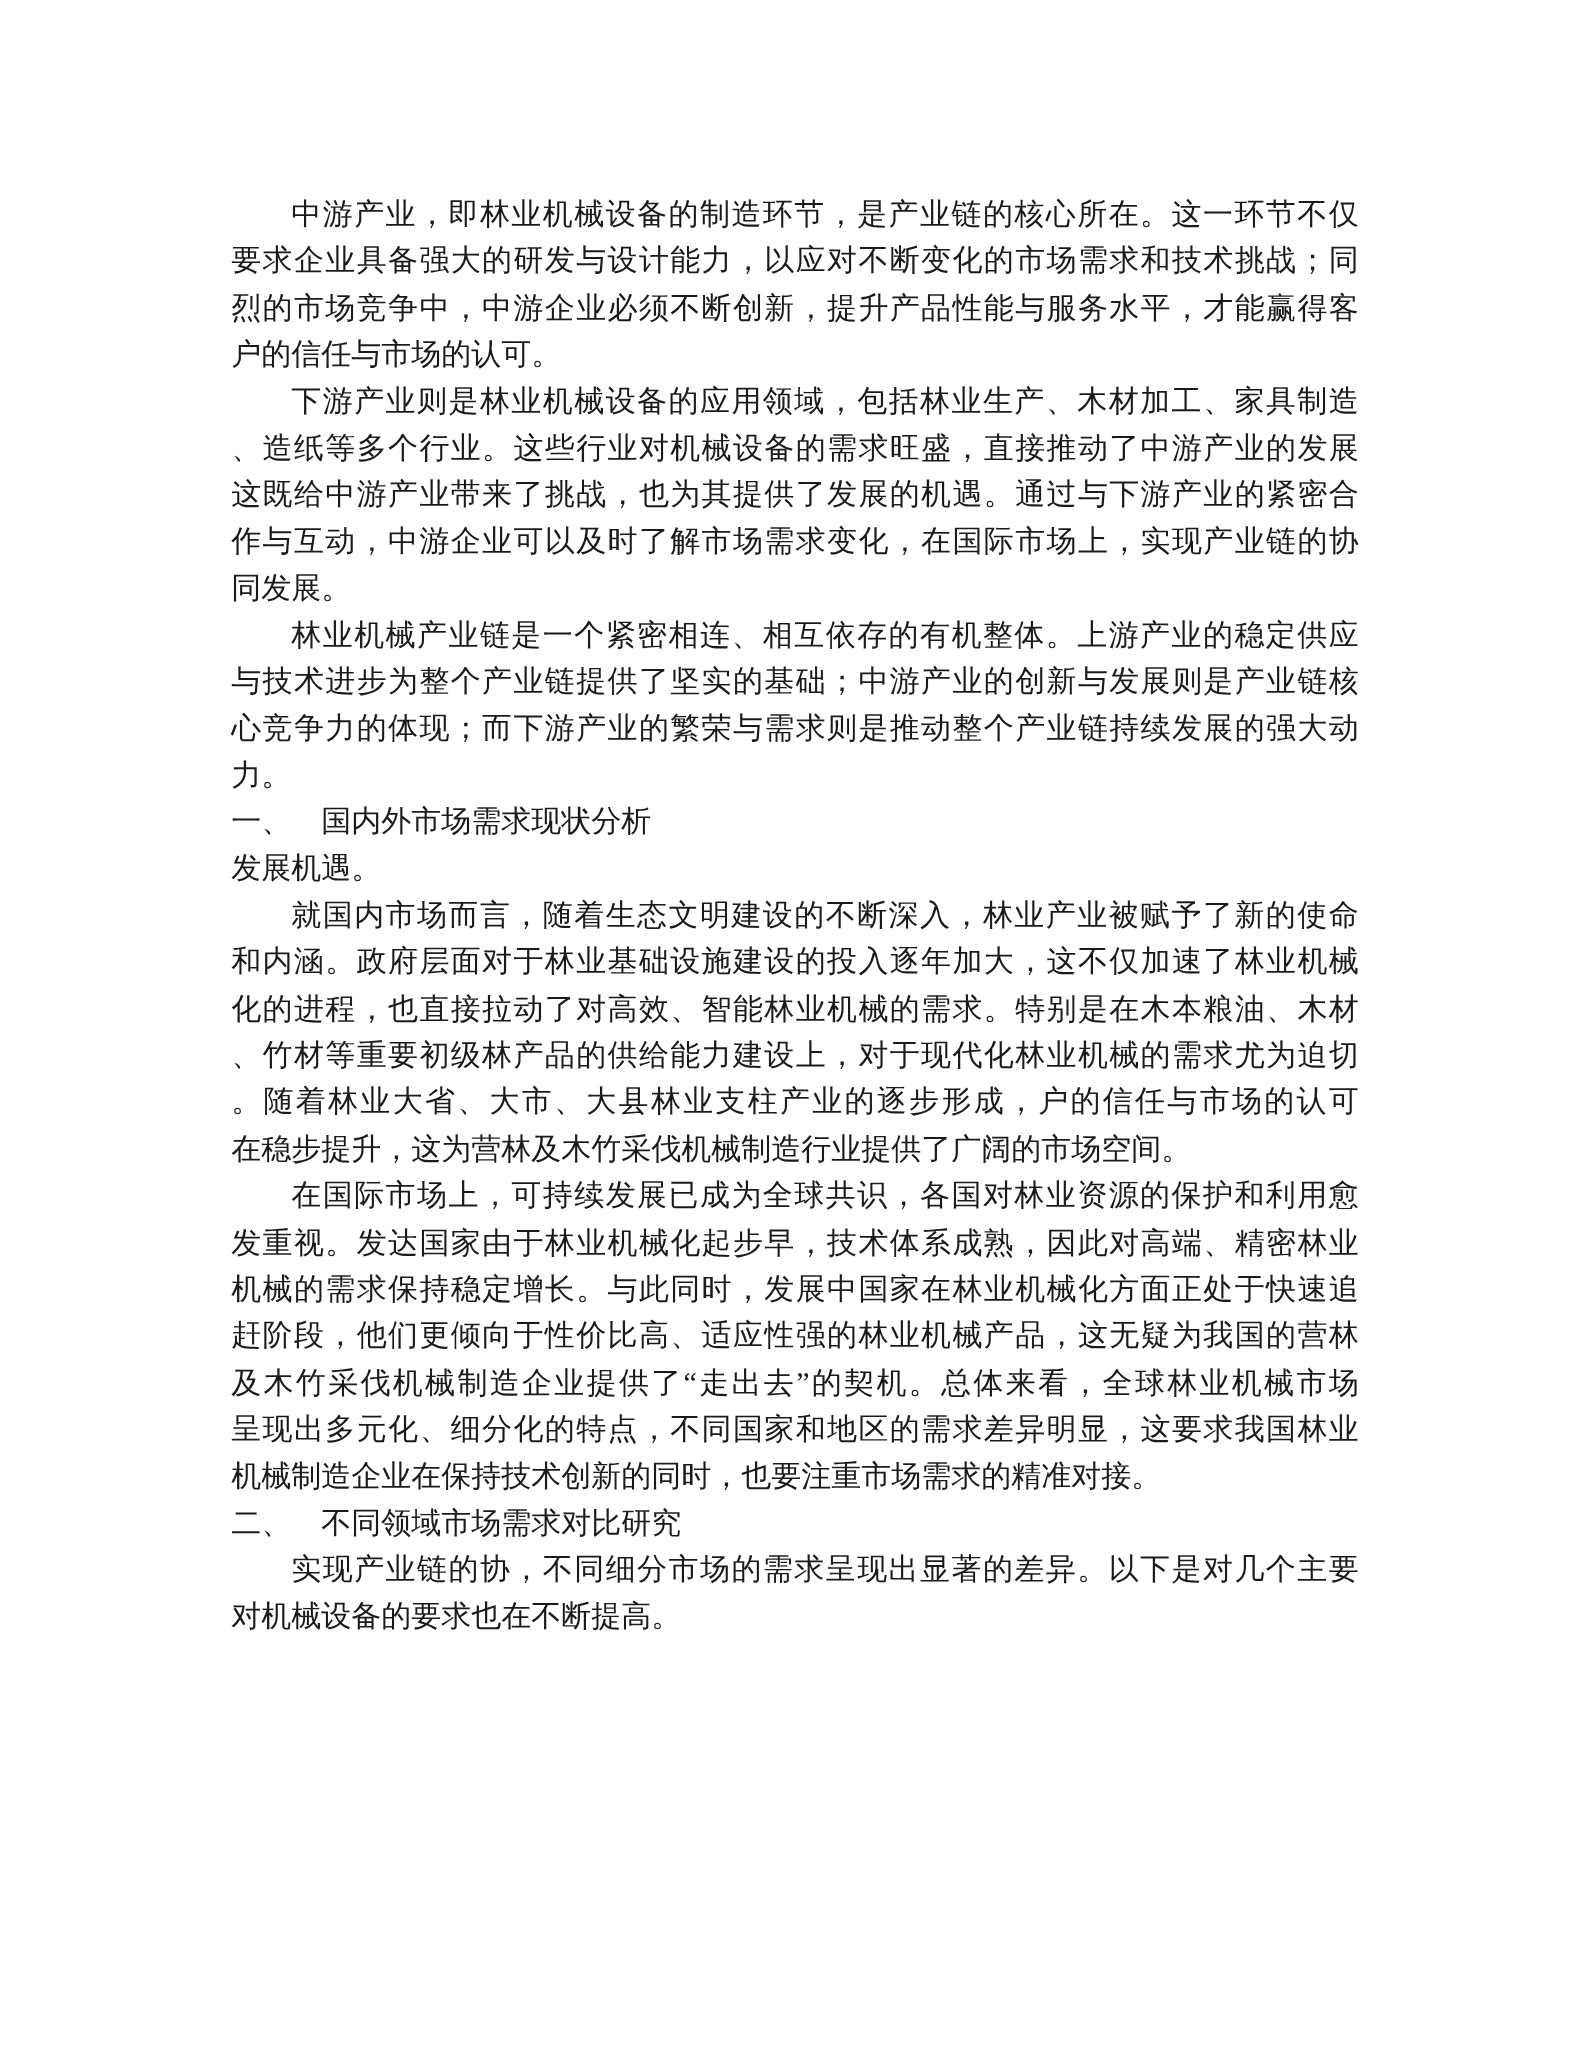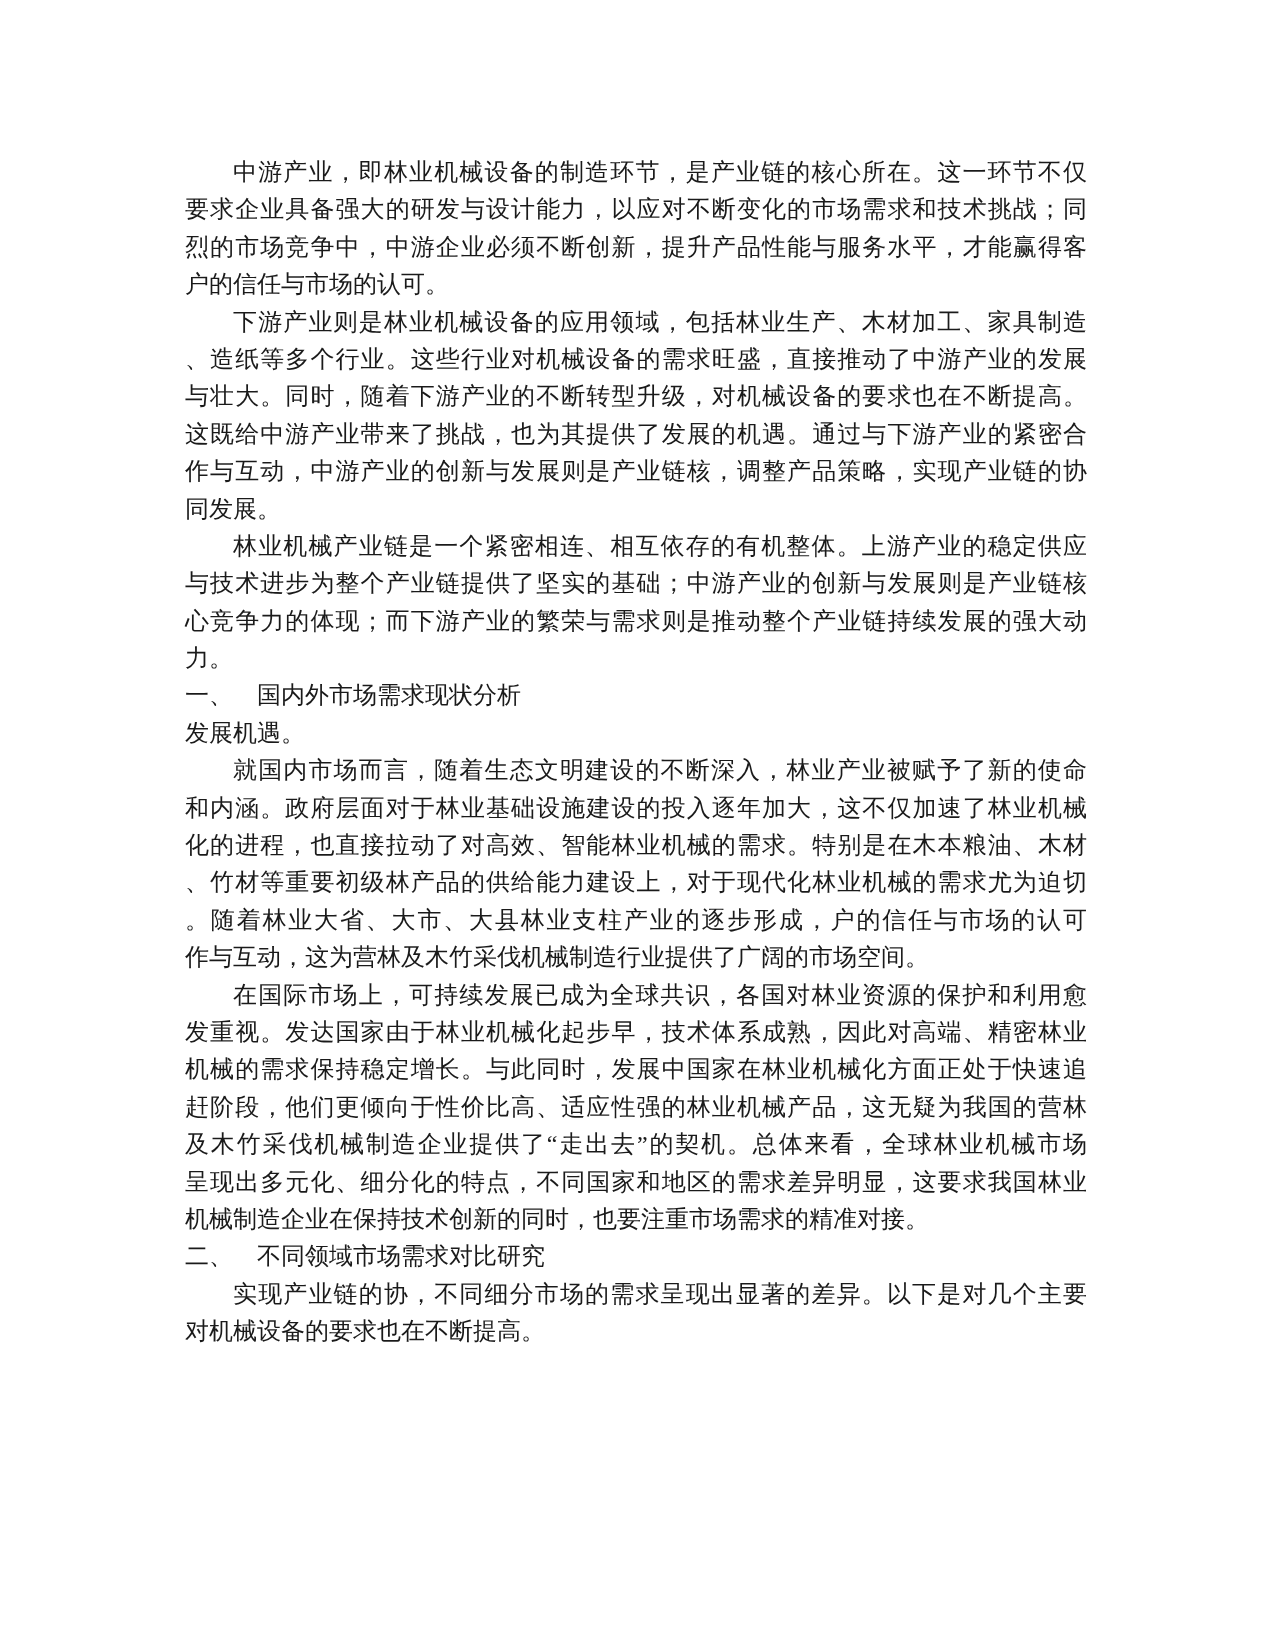--- a/index.html
+++ b/index.html
@@ -54,44 +54,43 @@
   <div class="doc" style="color: rgb(26, 26, 26);">
       <div class="block paragraph">
         <div class="line indent">中游产业，即林业机械设备的制造环节，是产业链的核心所在。这一环节不仅</div>
         <div class="line">要求企业具备强大的研发与设计能力，以应对不断变化的市场需求和技术挑战；同</div>
         <div class="line">烈的市场竞争中，中游企业必须不断创新，提升产品性能与服务水平，才能赢得客</div>
         <div class="line last">户的信任与市场的认可。</div>
       </div>
       <div class="block paragraph">
         <div class="line indent">下游产业则是林业机械设备的应用领域，包括林业生产、木材加工、家具制造</div>
         <div class="line">、造纸等多个行业。这些行业对机械设备的需求旺盛，直接推动了中游产业的发展</div>
-        <div class="line">与壮大。同时，随着下游产业的不断转型升级，对机械设备的要求也在不断提高。</div>
         <div class="line">这既给中游产业带来了挑战，也为其提供了发展的机遇。通过与下游产业的紧密合</div>
-        <div class="line">作与互动，中游产业的创新与发展则是产业链核，调整产品策略，实现产业链的协</div>
+        <div class="line">作与互动，中游企业可以及时了解市场需求变化，在国际市场上，实现产业链的协</div>
         <div class="line last">同发展。</div>
       </div>
       <div class="block paragraph">
         <div class="line indent">林业机械产业链是一个紧密相连、相互依存的有机整体。上游产业的稳定供应</div>
         <div class="line">与技术进步为整个产业链提供了坚实的基础；中游产业的创新与发展则是产业链核</div>
         <div class="line">心竞争力的体现；而下游产业的繁荣与需求则是推动整个产业链持续发展的强大动</div>
         <div class="line last">力。</div>
       </div>
       <div class="block heading">
         <div class="line last">一、　国内外市场需求现状分析</div>
       </div>
       <div class="block paragraph">
         <div class="line last">发展机遇。</div>
       </div>
       <div class="block paragraph">
         <div class="line indent">就国内市场而言，随着生态文明建设的不断深入，林业产业被赋予了新的使命</div>
         <div class="line">和内涵。政府层面对于林业基础设施建设的投入逐年加大，这不仅加速了林业机械</div>
         <div class="line">化的进程，也直接拉动了对高效、智能林业机械的需求。特别是在木本粮油、木材</div>
         <div class="line">、竹材等重要初级林产品的供给能力建设上，对于现代化林业机械的需求尤为迫切</div>
         <div class="line">。随着林业大省、大市、大县林业支柱产业的逐步形成，户的信任与市场的认可</div>
-        <div class="line last">作与互动，这为营林及木竹采伐机械制造行业提供了广阔的市场空间。</div>
+        <div class="line last">在稳步提升，这为营林及木竹采伐机械制造行业提供了广阔的市场空间。</div>
       </div>
       <div class="block paragraph">
         <div class="line indent">在国际市场上，可持续发展已成为全球共识，各国对林业资源的保护和利用愈</div>
         <div class="line">发重视。发达国家由于林业机械化起步早，技术体系成熟，因此对高端、精密林业</div>
         <div class="line">机械的需求保持稳定增长。与此同时，发展中国家在林业机械化方面正处于快速追</div>
         <div class="line">赶阶段，他们更倾向于性价比高、适应性强的林业机械产品，这无疑为我国的营林</div>
         <div class="line">及木竹采伐机械制造企业提供了“走出去”的契机。总体来看，全球林业机械市场</div>
         <div class="line">呈现出多元化、细分化的特点，不同国家和地区的需求差异明显，这要求我国林业</div>
         <div class="line last">机械制造企业在保持技术创新的同时，也要注重市场需求的精准对接。</div>
       </div>

